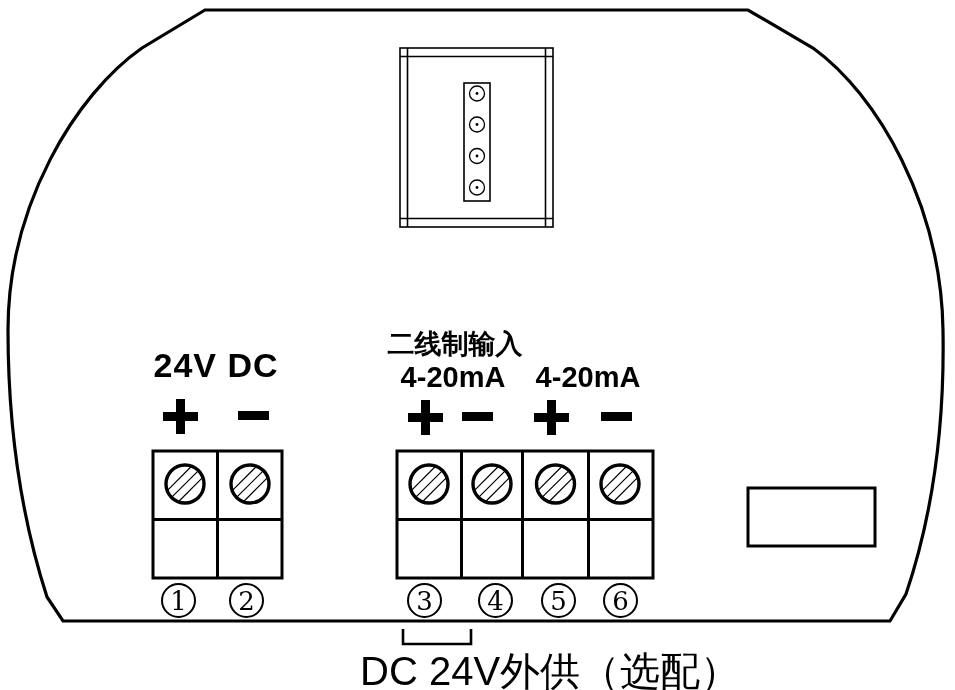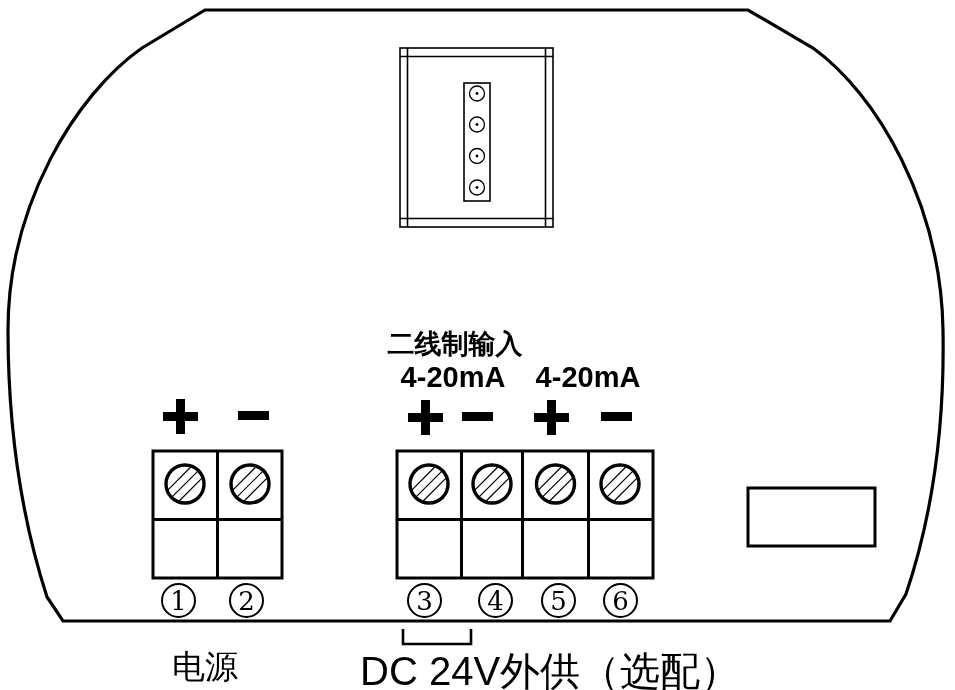--- a/index.html
+++ b/index.html
@@ -119,34 +119,34 @@
       <use href="#screw-sym" x="492" y="484"></use>
       <use href="#screw-sym" x="555.5" y="484"></use>
       <use href="#screw-sym" x="620" y="484"></use>
     </g>
 
     <rect x="748" y="488" width="127" height="58" stroke-width="3"></rect>
 
     <path stroke-width="2.6" d="M403 629 L403 644 L471 644 L471 629"></path>
   </svg>
 
+  <div class="txt power-title">24V DC</div>
   <div class="txt input-title">二线制输入</div>
   <div class="txt input-range">4-20mA</div>
   <div class="txt output-range">4-20mA</div>
 
   <div class="sign-plus  p1"></div>
   <div class="sign-minus m1"></div>
   <div class="sign-plus  p2"></div>
   <div class="sign-minus m2"></div>
   <div class="sign-plus  p3"></div>
   <div class="sign-minus m3"></div>
 
   <div class="num-badge n1">1</div>
   <div class="num-badge n2">2</div>
   <div class="num-badge n3">3</div>
   <div class="num-badge n4">4</div>
   <div class="num-badge n5">5</div>
   <div class="num-badge n6">6</div>
 
-  <div class="txt power-caption">电源</div>
   <div class="txt aux-caption">DC 24V外供（选配）</div>
 
 </div>
 
 </body></html>

